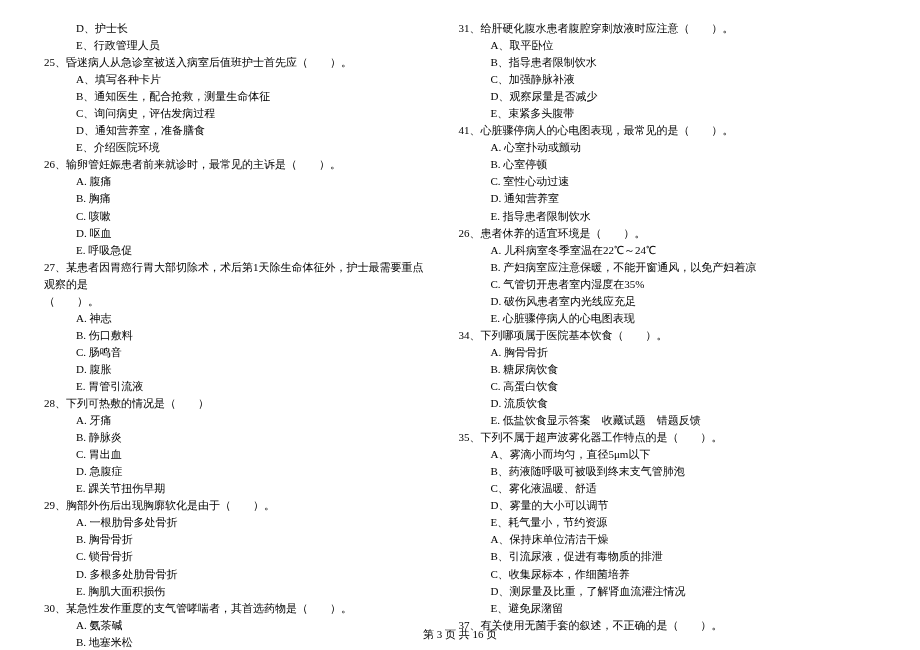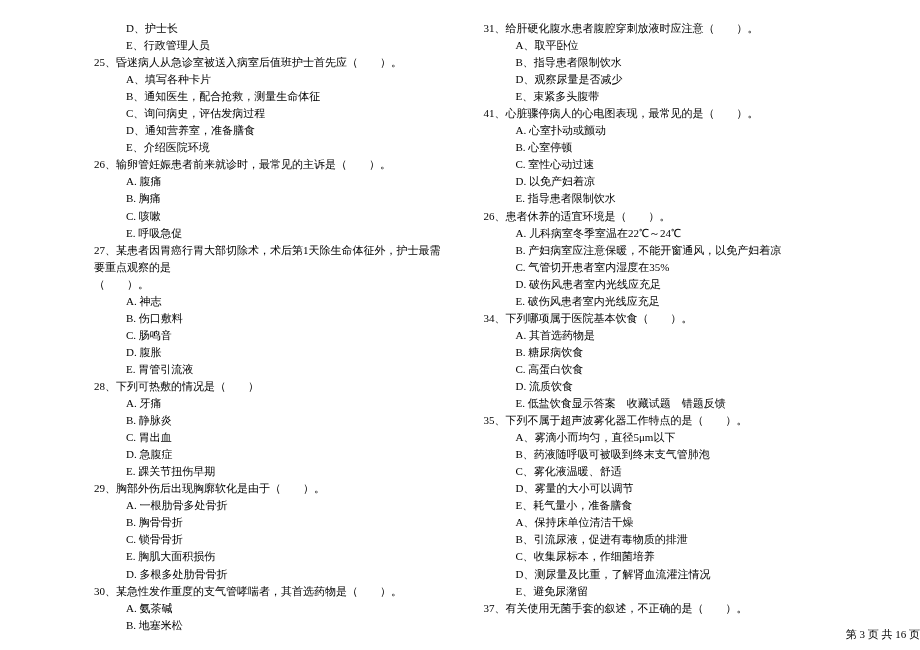--- a/index.html
+++ b/index.html
@@ -12,21 +12,21 @@
       font-family: "SimSun", "宋体", serif;
       font-size: 11px;
       color: #000;
       width: 920px;
       height: 650px;
       overflow: hidden;
       position: relative;
     }
     .page {
       display: flex;
-      padding: 20px 80px 30px 94px;
+      padding: 20px 80px 30px 44px;
       gap: 33px;
       height: calc(100% - 25px);
     }
     .column {
       flex: 1;
       line-height: 1.55;
     }
     .item {
       white-space: pre-wrap;
     }
@@ -34,95 +34,97 @@
       padding-left: 32px;
     }
     .question {
       padding-left: 0;
     }
     .footer {
       position: absolute;
       bottom: 8px;
       left: 0;
       right: 0;
-      text-align: right;
+      text-align: center;
       font-size: 11px;
     }
   </style>
 </head>
 <body>
 
 <div class="page">
   <div class="column" id="col-left">
       <div class="item option">D、护士长</div>
       <div class="item option">E、行政管理人员</div>
       <div class="item question">25、昏迷病人从急诊室被送入病室后值班护士首先应（　　）。</div>
       <div class="item option">A、填写各种卡片</div>
       <div class="item option">B、通知医生，配合抢救，测量生命体征</div>
       <div class="item option">C、询问病史，评估发病过程</div>
       <div class="item option">D、通知营养室，准备膳食</div>
       <div class="item option">E、介绍医院环境</div>
       <div class="item question">26、输卵管妊娠患者前来就诊时，最常见的主诉是（　　）。</div>
       <div class="item option">A. 腹痛</div>
       <div class="item option">B. 胸痛</div>
       <div class="item option">C. 咳嗽</div>
+      <div class="item option">D. 呕血</div>
       <div class="item option">E. 呼吸急促</div>
       <div class="item question">27、某患者因胃癌行胃大部切除术，术后第1天除生命体征外，护士最需要重点观察的是</div>
       <div class="item question">（　　）。</div>
       <div class="item option">A. 神志</div>
       <div class="item option">B. 伤口敷料</div>
       <div class="item option">C. 肠鸣音</div>
       <div class="item option">D. 腹胀</div>
       <div class="item option">E. 胃管引流液</div>
       <div class="item question">28、下列可热敷的情况是（　　）</div>
       <div class="item option">A. 牙痛</div>
       <div class="item option">B. 静脉炎</div>
       <div class="item option">C. 胃出血</div>
       <div class="item option">D. 急腹症</div>
       <div class="item option">E. 踝关节扭伤早期</div>
       <div class="item question">29、胸部外伤后出现胸廓软化是由于（　　）。</div>
       <div class="item option">A. 一根肋骨多处骨折</div>
       <div class="item option">B. 胸骨骨折</div>
       <div class="item option">C. 锁骨骨折</div>
+      <div class="item option">D. 多根多处肋骨骨折</div>
       <div class="item option">E. 胸肌大面积损伤</div>
-      <div class="item option">D. 多根多处肋骨骨折</div>
       <div class="item question">30、某急性发作重度的支气管哮喘者，其首选药物是（　　）。</div>
       <div class="item option">A. 氨茶碱</div>
       <div class="item option">B. 地塞米松</div>
     </div>
   <div class="column" id="col-right">
       <div class="item question">31、给肝硬化腹水患者腹腔穿刺放液时应注意（　　）。</div>
       <div class="item option">A、取平卧位</div>
       <div class="item option">B、指导患者限制饮水</div>
+      <div class="item option">C、加强静脉补液</div>
       <div class="item option">D、观察尿量是否减少</div>
       <div class="item option">E、束紧多头腹带</div>
       <div class="item question">41、心脏骤停病人的心电图表现，最常见的是（　　）。</div>
       <div class="item option">A. 心室扑动或颤动</div>
       <div class="item option">B. 心室停顿</div>
       <div class="item option">C. 室性心动过速</div>
-      <div class="item option">D. 以免产妇着凉</div>
+      <div class="item option">D. 通知营养室</div>
       <div class="item option">E. 指导患者限制饮水</div>
       <div class="item question">26、患者休养的适宜环境是（　　）。</div>
       <div class="item option">A. 儿科病室冬季室温在22℃～24℃</div>
       <div class="item option">B. 产妇病室应注意保暖，不能开窗通风，以免产妇着凉</div>
       <div class="item option">C. 气管切开患者室内湿度在35%</div>
       <div class="item option">D. 破伤风患者室内光线应充足</div>
-      <div class="item option">E. 破伤风患者室内光线应充足</div>
+      <div class="item option">E. 心脏骤停病人的心电图表现</div>
       <div class="item question">34、下列哪项属于医院基本饮食（　　）。</div>
-      <div class="item option">A. 其首选药物是</div>
+      <div class="item option">A. 胸骨骨折</div>
       <div class="item option">B. 糖尿病饮食</div>
       <div class="item option">C. 高蛋白饮食</div>
       <div class="item option">D. 流质饮食</div>
       <div class="item option">E. 低盐饮食显示答案　收藏试题　错题反馈</div>
       <div class="item question">35、下列不属于超声波雾化器工作特点的是（　　）。</div>
       <div class="item option">A、雾滴小而均匀，直径5μm以下</div>
       <div class="item option">B、药液随呼吸可被吸到终末支气管肺泡</div>
       <div class="item option">C、雾化液温暖、舒适</div>
       <div class="item option">D、雾量的大小可以调节</div>
-      <div class="item option">E、耗气量小，准备膳食</div>
+      <div class="item option">E、耗气量小，节约资源</div>
       <div class="item option">A、保持床单位清洁干燥</div>
       <div class="item option">B、引流尿液，促进有毒物质的排泄</div>
       <div class="item option">C、收集尿标本，作细菌培养</div>
       <div class="item option">D、测尿量及比重，了解肾血流灌注情况</div>
       <div class="item option">E、避免尿潴留</div>
       <div class="item question">37、有关使用无菌手套的叙述，不正确的是（　　）。</div>
     </div>
 </div>
 <div class="footer">第 3 页 共 16 页</div>
 

